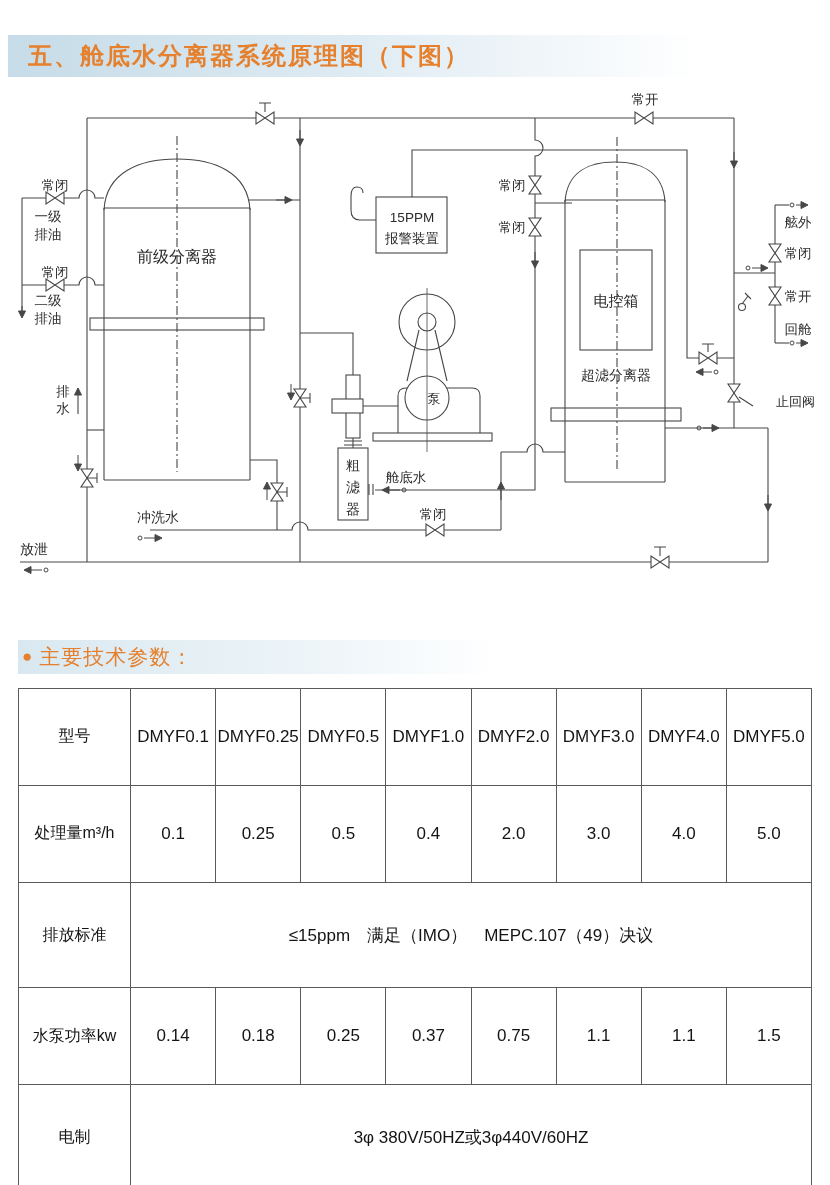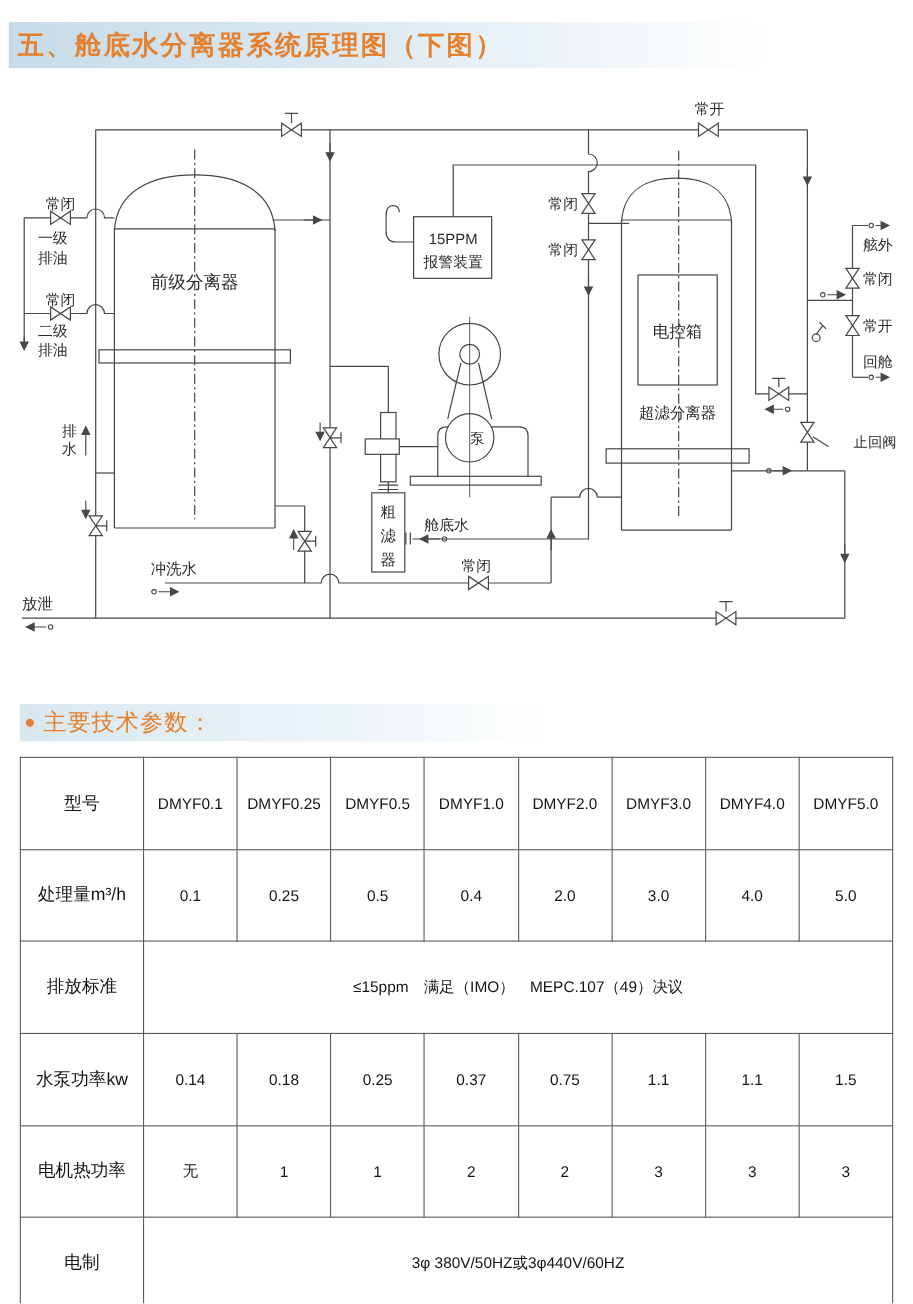--- a/index.html
+++ b/index.html
@@ -1,30 +1,30 @@
 <!DOCTYPE html>
 <html><head>
 <meta charset="utf-8">
 <style>
   html,body{margin:0;padding:0;background:#fff;}
   .page{position:relative;width:830px;height:1185px;background:#ffffff;
         font-family:"Liberation Sans","DejaVu Sans",sans-serif;overflow:hidden;}
-  .title-bar{position:absolute;left:8px;top:20px;width:814px;height:42px;
-        display:flex;align-items:center;padding-left:8px;box-sizing:border-box;
+  .title-bar{position:absolute;left:8px;top:35px;width:814px;height:42px;
+        display:flex;align-items:center;padding-left:20px;box-sizing:border-box;
         background:linear-gradient(to right,#c6dce8 0%,#ddeaf2 40%,#ffffff 85%);}
   .title-text{color:#e5812e;font-size:24px;font-weight:bold;letter-spacing:2px;}
   .params-heading{position:absolute;left:18px;top:640px;width:520px;height:34px;
         display:flex;align-items:center;box-sizing:border-box;padding-left:4px;
         background:linear-gradient(to right,#d9e8f0 0%,#ecf4f8 55%,#ffffff 92%);}
   .bullet{color:#e5812e;font-size:17px;margin-right:7px;}
   .params-text{color:#e5812e;font-size:21px;font-weight:normal;letter-spacing:1px;}
   table.params{position:absolute;left:18px;top:688px;width:794px;height:503px;
         border-collapse:collapse;table-layout:fixed;}
   table.params td{border:1px solid #5a5a5a;text-align:center;vertical-align:middle;
-        font-size:14px;color:#141414;padding:0;overflow:hidden;white-space:nowrap;}
+        font-size:17px;color:#141414;padding:0;overflow:hidden;white-space:nowrap;}
   table.params td.lbl{font-size:16px;}
   svg text{fill:#2b2b2b;font-family:"Liberation Sans","DejaVu Sans",sans-serif;}
   .diagram{position:absolute;left:0;top:75px;}
 </style>
 </head>
 <body>
 
 <div class="page">
 
   <div class="title-bar">
@@ -241,30 +241,19 @@
         <td>0.14</td>
         <td>0.18</td>
         <td>0.25</td>
         <td>0.37</td>
         <td>0.75</td>
         <td>1.1</td>
         <td>1.1</td>
         <td>1.5</td>
       </tr>
       <tr>
-        <td class="lbl">电机热功率</td>
-        <td>无</td>
-        <td>1</td>
-        <td>1</td>
-        <td>2</td>
-        <td>2</td>
-        <td>3</td>
-        <td>3</td>
-        <td>3</td>
-      </tr>
-      <tr>
         <td class="lbl">电制</td>
         <td colspan="8">3φ 380V/50HZ或3φ440V/60HZ</td>
       </tr>
     </tbody>
   </table>
 
 </div>
 
 </body></html>

